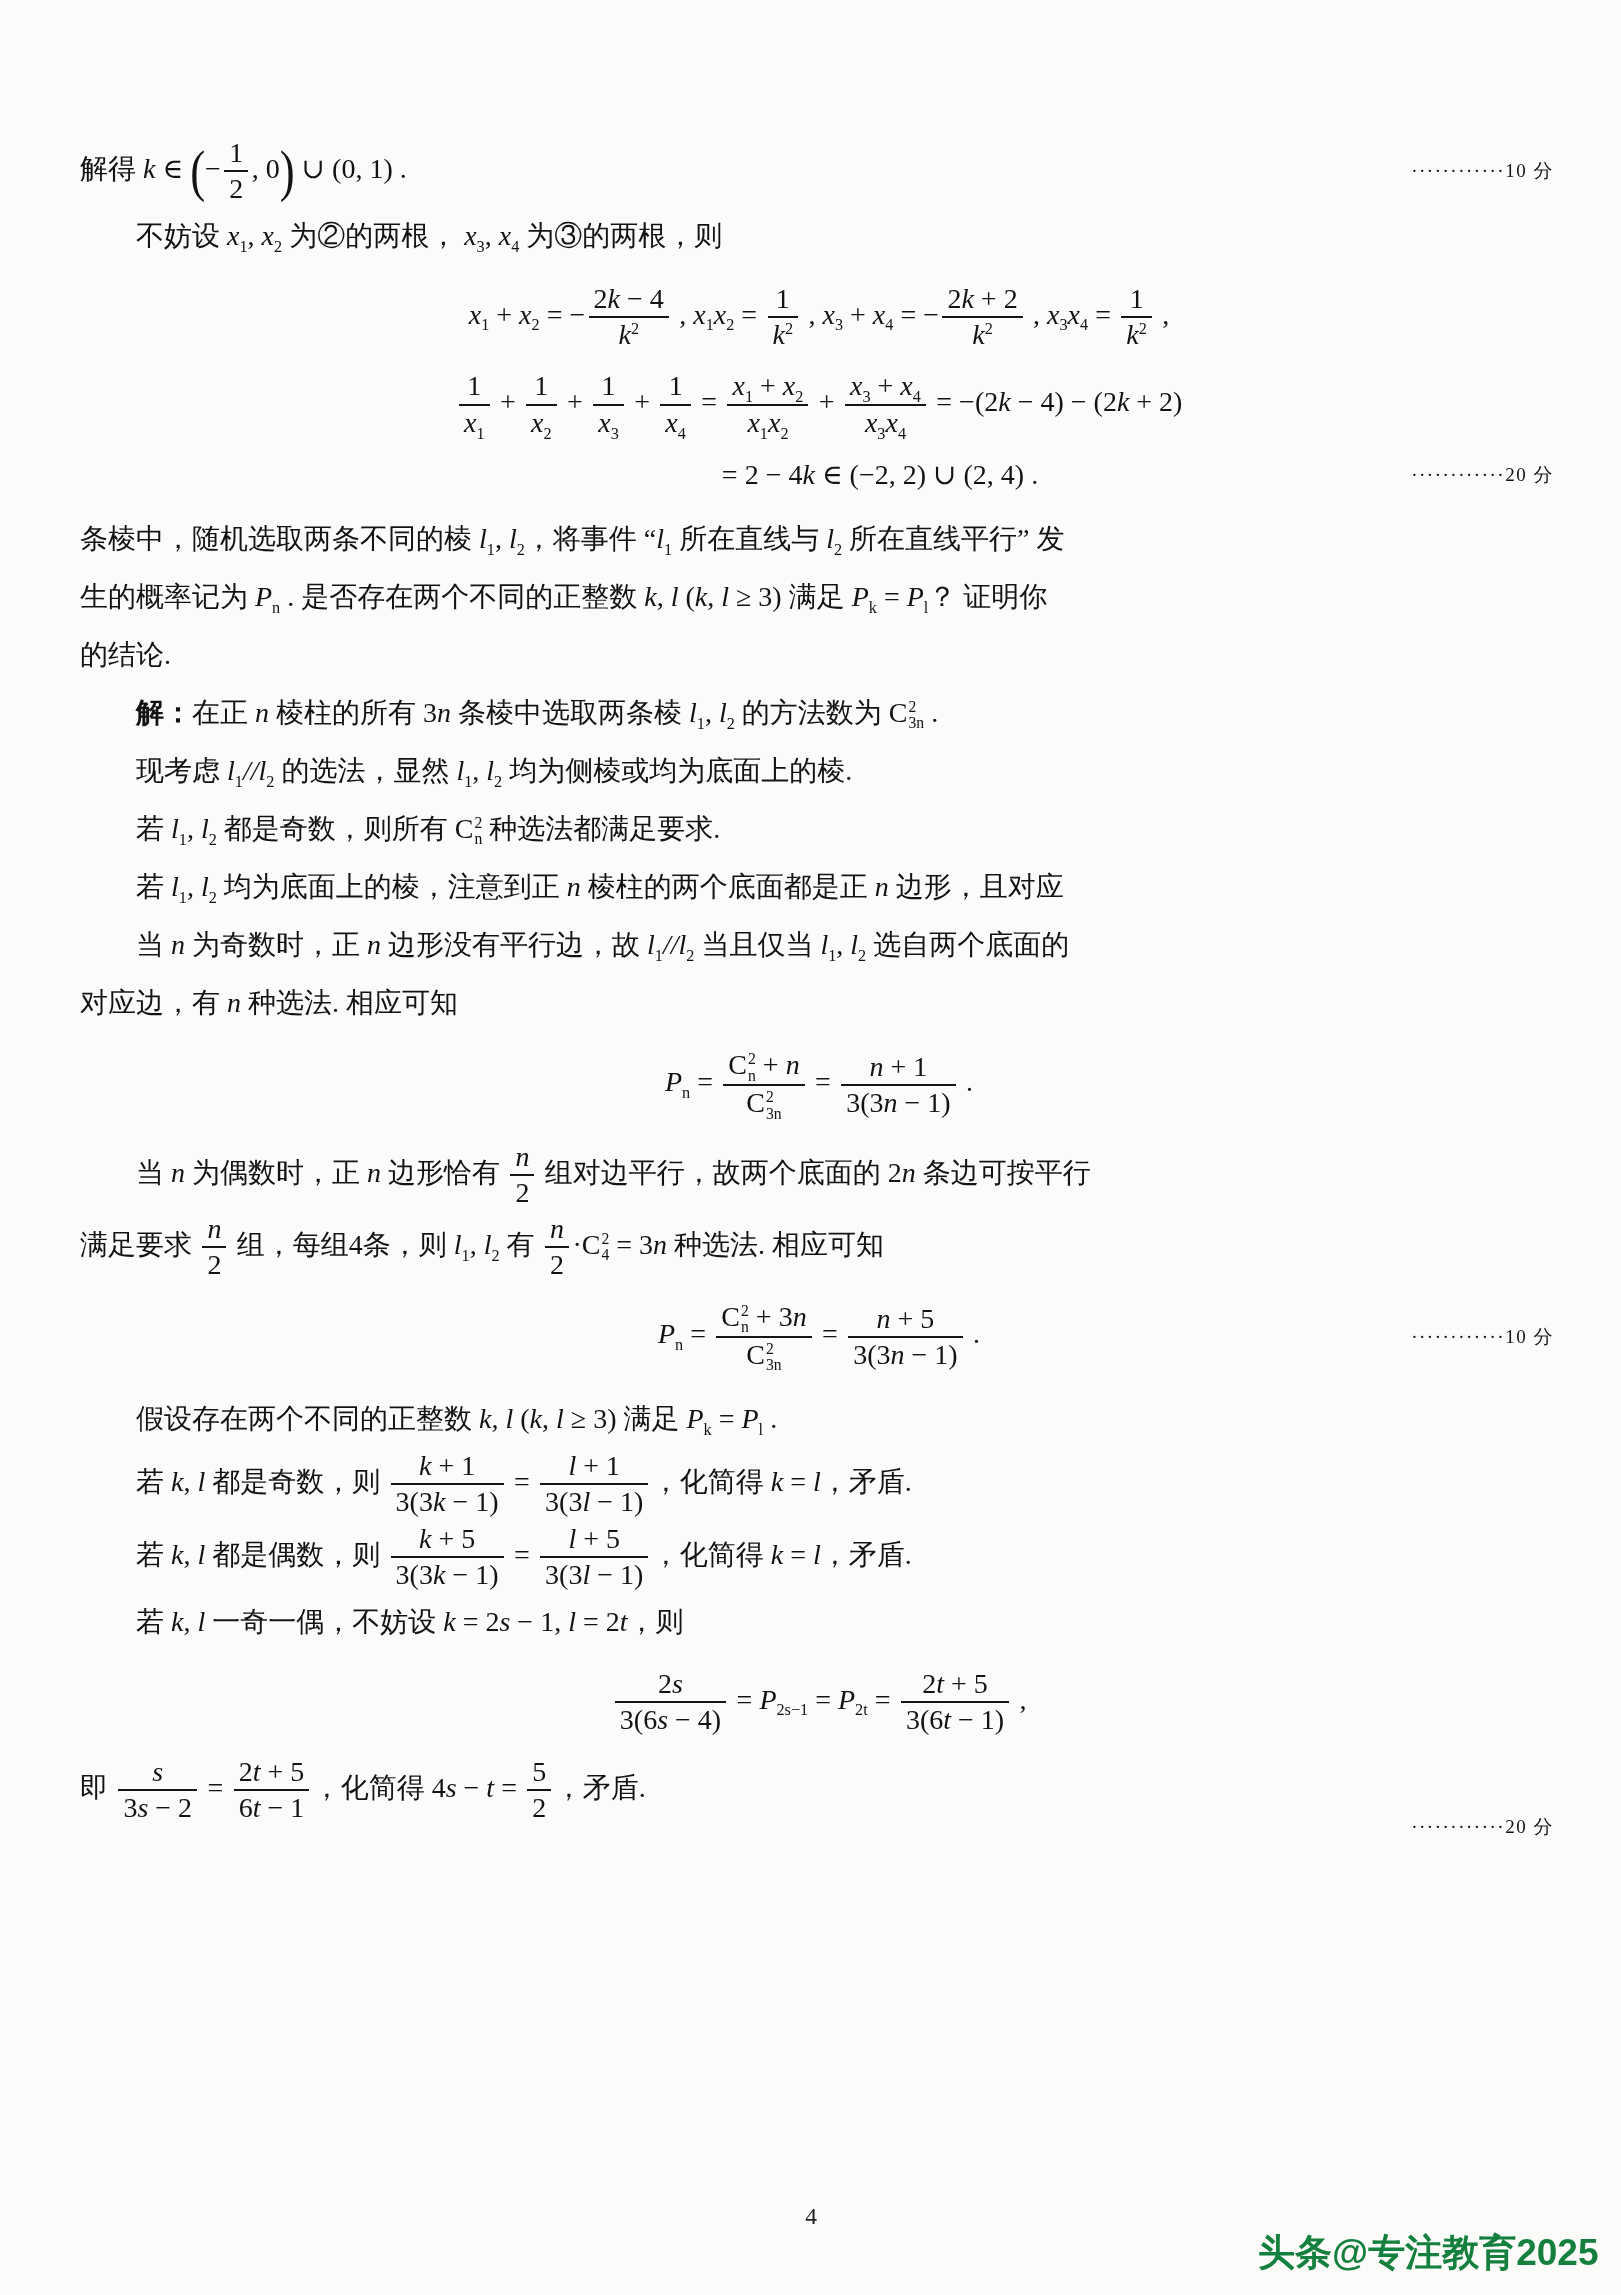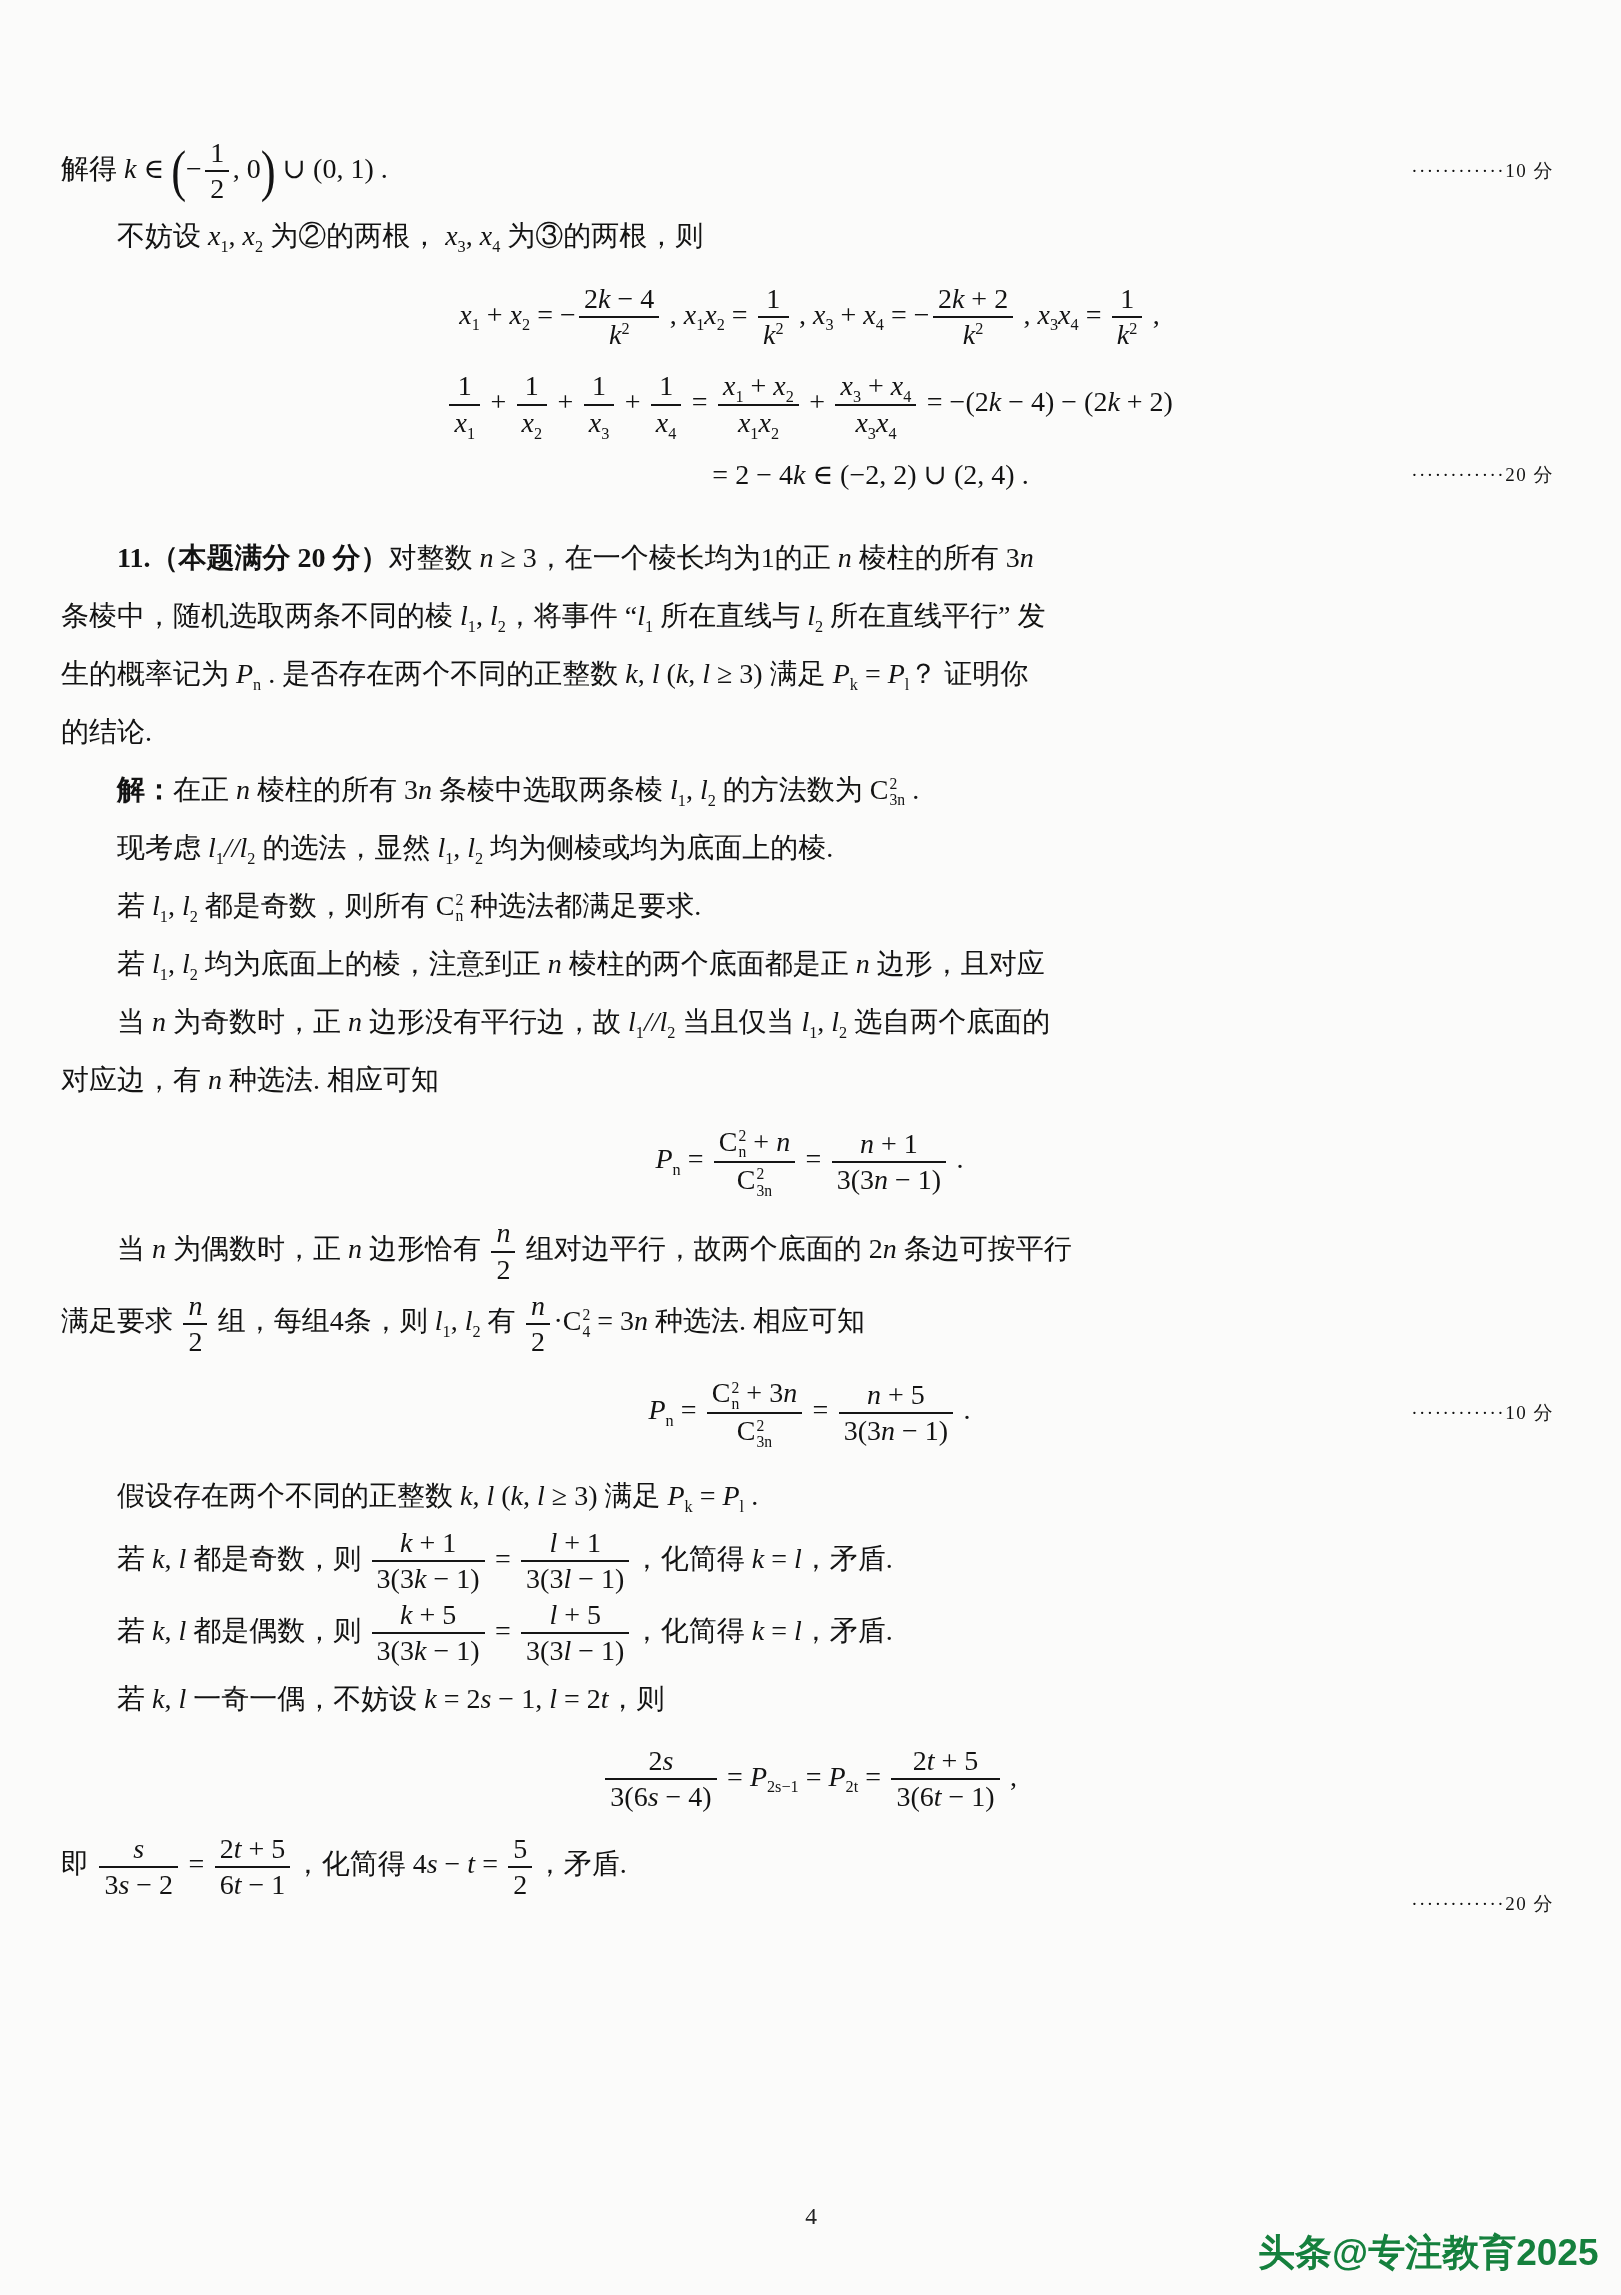--- a/index.html
+++ b/index.html
@@ -1,19 +1,19 @@
 <!DOCTYPE html>
 <html style="font-size:8.2px"><head>
 <meta charset="utf-8">
 <style>
   html,body{margin:0;padding:0;}
   body{width:1622px;height:2295px;position:relative;background:#fbfbfa;
        font-family:"Liberation Serif","DejaVu Serif",serif;color:#131313;}
   .page{position:absolute;inset:0;overflow:hidden;}
-  .content{position:absolute;left:61px;right:64px;top:134px;font-size:28px;}
+  .content{position:absolute;left:80px;right:64px;top:134px;font-size:28px;}
   .block{position:relative;}
   .block.p{line-height:2.0;margin:2px 0;}
   .block.p.indent .line{padding-left:2em;display:inline-block;}
   .block.eq{text-align:center;margin:17.4px 0;line-height:1.3;}
   .block.eq .line{display:inline-block;}
   .block.eq.shift-right .line{position:relative;left:61px;}
   .score{position:absolute;right:4.1px;top:50%;transform:translateY(-50%);
          font-size:19px;letter-spacing:1.5px;white-space:nowrap;}
   .seg-t{font-family:"Liberation Serif","DejaVu Serif",serif;}
   .seg-b{font-weight:700;}
@@ -70,21 +70,20 @@
             <span class="fn"><span class="seg-r">1</span></span>
             <span class="fd"><span class="seg-i">x</span><sub class="seg-sub">4</sub></span>
           </span><span class="seg-r"> = </span><span class="frac">
             <span class="fn"><span class="seg-i">x</span><sub class="seg-sub">1</sub><span class="seg-r"> + </span><span class="seg-i">x</span><sub class="seg-sub">2</sub></span>
             <span class="fd"><span class="seg-i">x</span><sub class="seg-sub">1</sub><span class="seg-i">x</span><sub class="seg-sub">2</sub></span>
           </span><span class="seg-r"> + </span><span class="frac">
             <span class="fn"><span class="seg-i">x</span><sub class="seg-sub">3</sub><span class="seg-r"> + </span><span class="seg-i">x</span><sub class="seg-sub">4</sub></span>
             <span class="fd"><span class="seg-i">x</span><sub class="seg-sub">3</sub><span class="seg-i">x</span><sub class="seg-sub">4</sub></span>
           </span><span class="seg-r"> = −(2</span><span class="seg-i">k</span><span class="seg-r"> − 4) − (2</span><span class="seg-i">k</span><span class="seg-r"> + 2)</span></span></div>
       <div class="block eq shift-right"><span class="line"><span class="seg-r">= 2 − 4</span><span class="seg-i">k</span><span class="seg-r"> ∈ (−2, 2) ∪ (2, 4) .</span></span><span class="score">············20 分</span></div>
-      <div class="block p indent gap-top" style="margin-top: 36px;"><span class="line"><span class="seg-b">11.（本题满分 20 分）</span><span class="seg-t">对整数 </span><span class="seg-i">n</span><span class="seg-r"> ≥ 3</span><span class="seg-t">，在一个棱长均为1的正 </span><span class="seg-i">n</span><span class="seg-t"> 棱柱的所有 </span><span class="seg-r">3</span><span class="seg-i">n</span></span></div>
       <div class="block p"><span class="line"><span class="seg-t">条棱中，随机选取两条不同的棱 </span><span class="seg-i">l</span><sub class="seg-sub">1</sub><span class="seg-r">, </span><span class="seg-i">l</span><sub class="seg-sub">2</sub><span class="seg-t">，将事件 “</span><span class="seg-i">l</span><sub class="seg-sub">1</sub><span class="seg-t"> 所在直线与 </span><span class="seg-i">l</span><sub class="seg-sub">2</sub><span class="seg-t"> 所在直线平行” 发</span></span></div>
       <div class="block p"><span class="line"><span class="seg-t">生的概率记为 </span><span class="seg-i">P</span><sub class="seg-sub">n</sub><span class="seg-t"> .  是否存在两个不同的正整数 </span><span class="seg-i">k</span><span class="seg-r">, </span><span class="seg-i">l</span><span class="seg-r"> (</span><span class="seg-i">k</span><span class="seg-r">, </span><span class="seg-i">l</span><span class="seg-r"> ≥ 3)</span><span class="seg-t"> 满足 </span><span class="seg-i">P</span><sub class="seg-sub">k</sub><span class="seg-r"> = </span><span class="seg-i">P</span><sub class="seg-sub">l</sub><span class="seg-t">？ 证明你</span></span></div>
       <div class="block p"><span class="line"><span class="seg-t">的结论.</span></span></div>
       <div class="block p indent"><span class="line"><span class="seg-b">解：</span><span class="seg-t">在正 </span><span class="seg-i">n</span><span class="seg-t"> 棱柱的所有 </span><span class="seg-r">3</span><span class="seg-i">n</span><span class="seg-t"> 条棱中选取两条棱 </span><span class="seg-i">l</span><sub class="seg-sub">1</sub><span class="seg-r">, </span><span class="seg-i">l</span><sub class="seg-sub">2</sub><span class="seg-t"> 的方法数为 </span><span class="seg-r">C</span><span class="ss">
             <span class="ss-sup">2</span>
             <span class="ss-sub">3n</span>
           </span><span class="seg-r"> .</span></span></div>
       <div class="block p indent"><span class="line"><span class="seg-t">现考虑 </span><span class="seg-i">l</span><sub class="seg-sub">1</sub><span class="seg-i">//</span><span class="seg-i">l</span><sub class="seg-sub">2</sub><span class="seg-t"> 的选法，显然 </span><span class="seg-i">l</span><sub class="seg-sub">1</sub><span class="seg-r">, </span><span class="seg-i">l</span><sub class="seg-sub">2</sub><span class="seg-t"> 均为侧棱或均为底面上的棱.</span></span></div>
       <div class="block p indent"><span class="line"><span class="seg-t">若 </span><span class="seg-i">l</span><sub class="seg-sub">1</sub><span class="seg-r">, </span><span class="seg-i">l</span><sub class="seg-sub">2</sub><span class="seg-t"> 都是奇数，则所有 </span><span class="seg-r">C</span><span class="ss">
             <span class="ss-sup">2</span>

